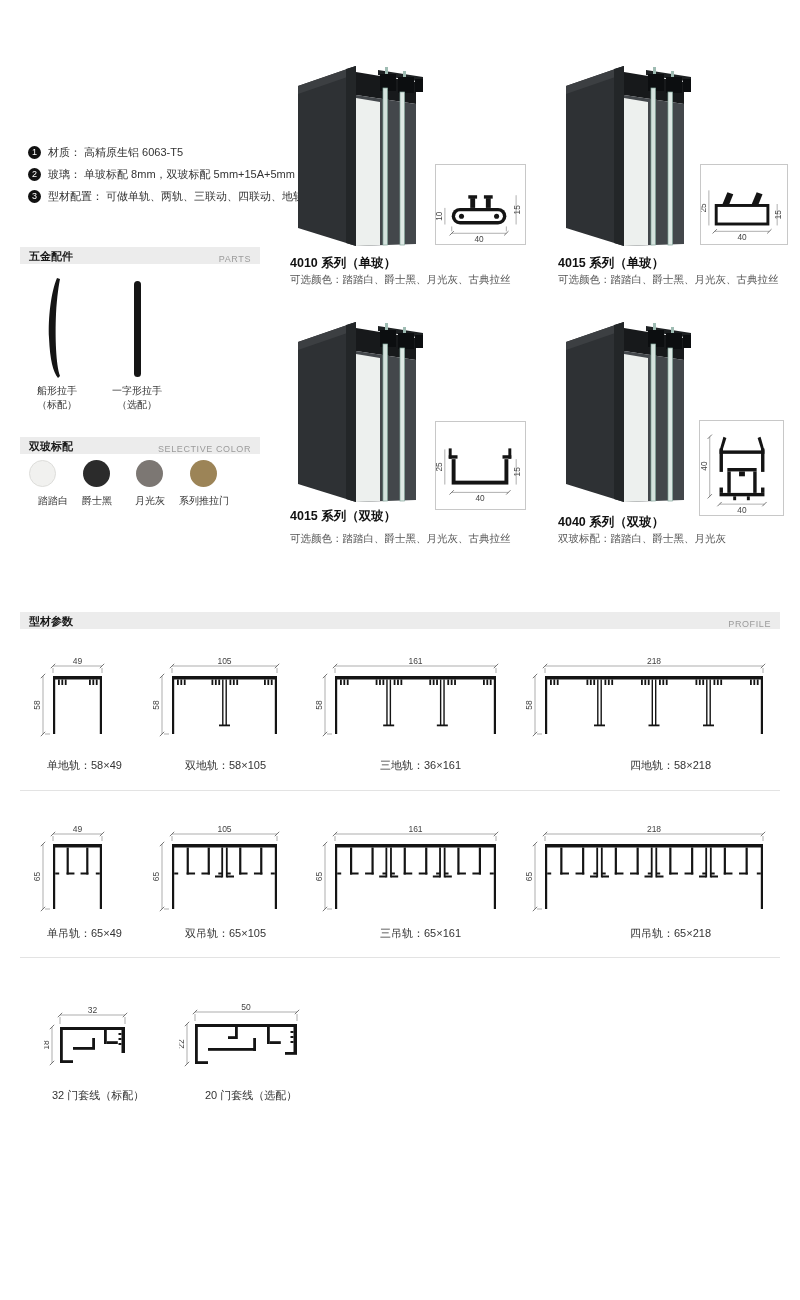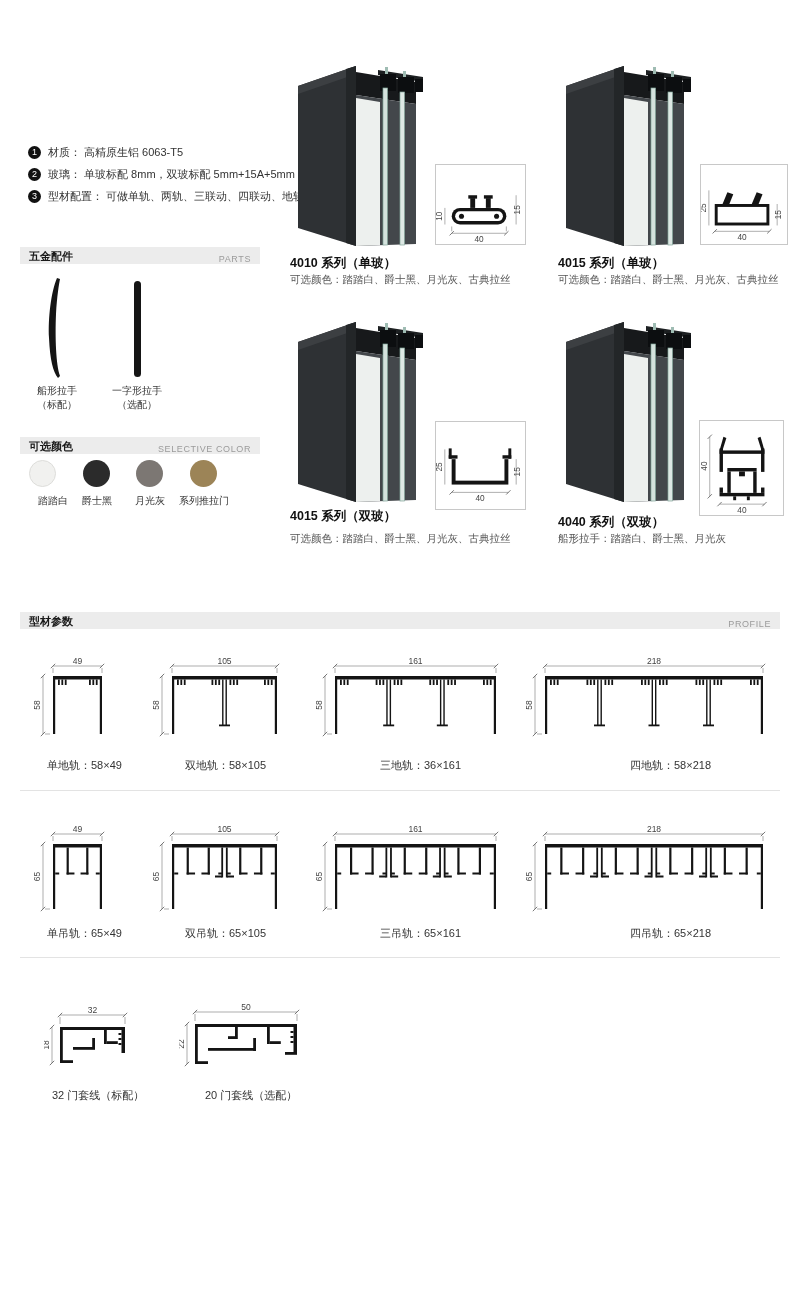--- a/index.html
+++ b/index.html
@@ -59,21 +59,21 @@
   </svg>
   <svg class="abs" style="left:131px;top:280px" width="13" height="98" viewBox="0 0 13 98">
     <rect x="3" y="1" width="7" height="96" rx="3.5" fill="#151515"></rect>
   </svg>
   <div class="abs hlabel" style="left:27px;top:384px;width:60px">船形拉手
 （标配）</div>
   <div class="abs hlabel" style="left:102px;top:384px;width:70px">一字形拉手
 （选配）</div>
 
   <div class="abs secbar" style="left:20px;top:437px;width:240px">
-    <span class="cn">可选颜色</span>
+    <span class="cn">双玻标配</span>
     <span class="en">SELECTIVE COLOR</span>
   </div>
   <div class="abs swatch lt" style="left: 29px; top: 460px; background: rgb(241, 241, 239);"></div>
   <div class="abs swatch" style="left: 83px; top: 460px; background: rgb(43, 43, 43);"></div>
   <div class="abs swatch" style="left: 136px; top: 460px; background: rgb(124, 119, 115);"></div>
   <div class="abs swatch" style="left: 190px; top: 460px; background: rgb(156, 132, 87);"></div>
   <div class="abs swlabel" style="left:23px;top:494px;width:60px">踏踏白</div>
   <div class="abs swlabel" style="left:67px;top:494px;width:60px">爵士黑</div>
   <div class="abs swlabel" style="left:120px;top:494px;width:60px">月光灰</div>
   <div class="abs swlabel" style="left:174px;top:494px;width:60px">系列推拉门</div>
@@ -235,21 +235,21 @@
       <line class="t" x1="7.8" y1="18.2" x2="12.2" y2="13.8"></line>
         <line class="t" x1="7.8" y1="79.2" x2="12.2" y2="74.8"></line>
       <text class="n" x="7" y="46" transform="rotate(-90 7 46)">40</text>
       <line class="d" x1="20" y1="85" x2="66" y2="85"></line>
       <line class="t" x1="17.8" y1="87.2" x2="22.2" y2="82.8"></line>
         <line class="t" x1="63.8" y1="87.2" x2="68.2" y2="82.8"></line>
       <text class="n" x="43" y="94">40</text>
     </g>
   </svg>
   <div class="abs pname" style="left:558px;top:514px">4040 系列（双玻）</div>
-  <div class="abs pcolors" style="left:558px;top:532px">船形拉手：踏踏白、爵士黑、月光灰</div>
+  <div class="abs pcolors" style="left:558px;top:532px">双玻标配：踏踏白、爵士黑、月光灰</div>
 
   <div class="abs secbar" style="left:20px;top:612px;width:760px">
     <span class="cn">型材参数</span>
     <span class="en">PROFILE</span>
   </div>
 
   <svg class="abs" style="left:33px;top:656px" width="79" height="84" viewBox="0 0 79 84">
       <line x1="20" y1="10" x2="69" y2="10" stroke="#8a8a8a" stroke-width="0.7"></line>
       <line x1="17.8" y1="12.2" x2="22.2" y2="7.8" stroke="#555" stroke-width="0.8"></line>
       <line x1="66.8" y1="12.2" x2="71.2" y2="7.8" stroke="#555" stroke-width="0.8"></line>

